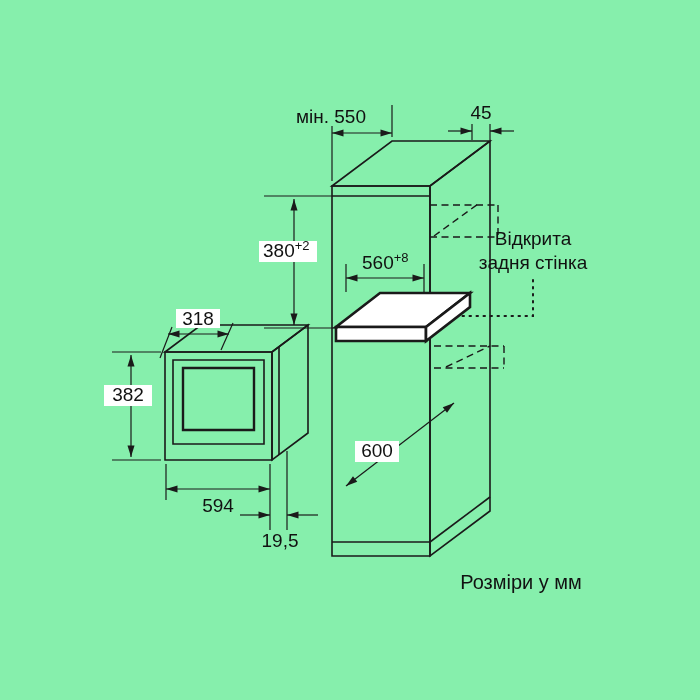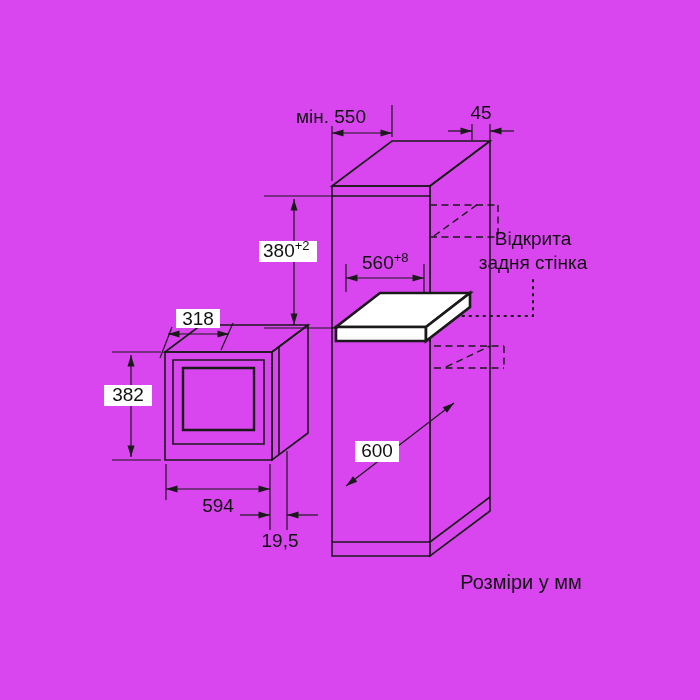--- a/index.html
+++ b/index.html
@@ -1,16 +1,16 @@
 <!DOCTYPE html>
 <html><head>
 <meta charset="utf-8">
 <style>
   html,body{margin:0;padding:0;background:#fff;}
-  .stage{width:700px;height:700px;background:#d946ef;position:relative;overflow:hidden;}
+  .stage{width:700px;height:700px;background:#86efac;position:relative;overflow:hidden;}
   svg{display:block;}
   text{font-family:"Liberation Sans",sans-serif;fill:#111;}
   .lbl{font-size:19px;}
   .lbl-sm{font-size:13px;}
   .note{font-size:19px;}
   .units{font-size:20px;}
   .ln{stroke:#1a1a1a;stroke-width:1.6;fill:none;stroke-linejoin:miter;}
   .dim{stroke:#1a1a1a;stroke-width:1.2;fill:none;}
   .thk{stroke:#1a1a1a;stroke-width:2.6;fill:#ffffff;}
   .dsh{stroke:#1a1a1a;stroke-width:1.4;fill:none;stroke-dasharray:7 4.5;}

